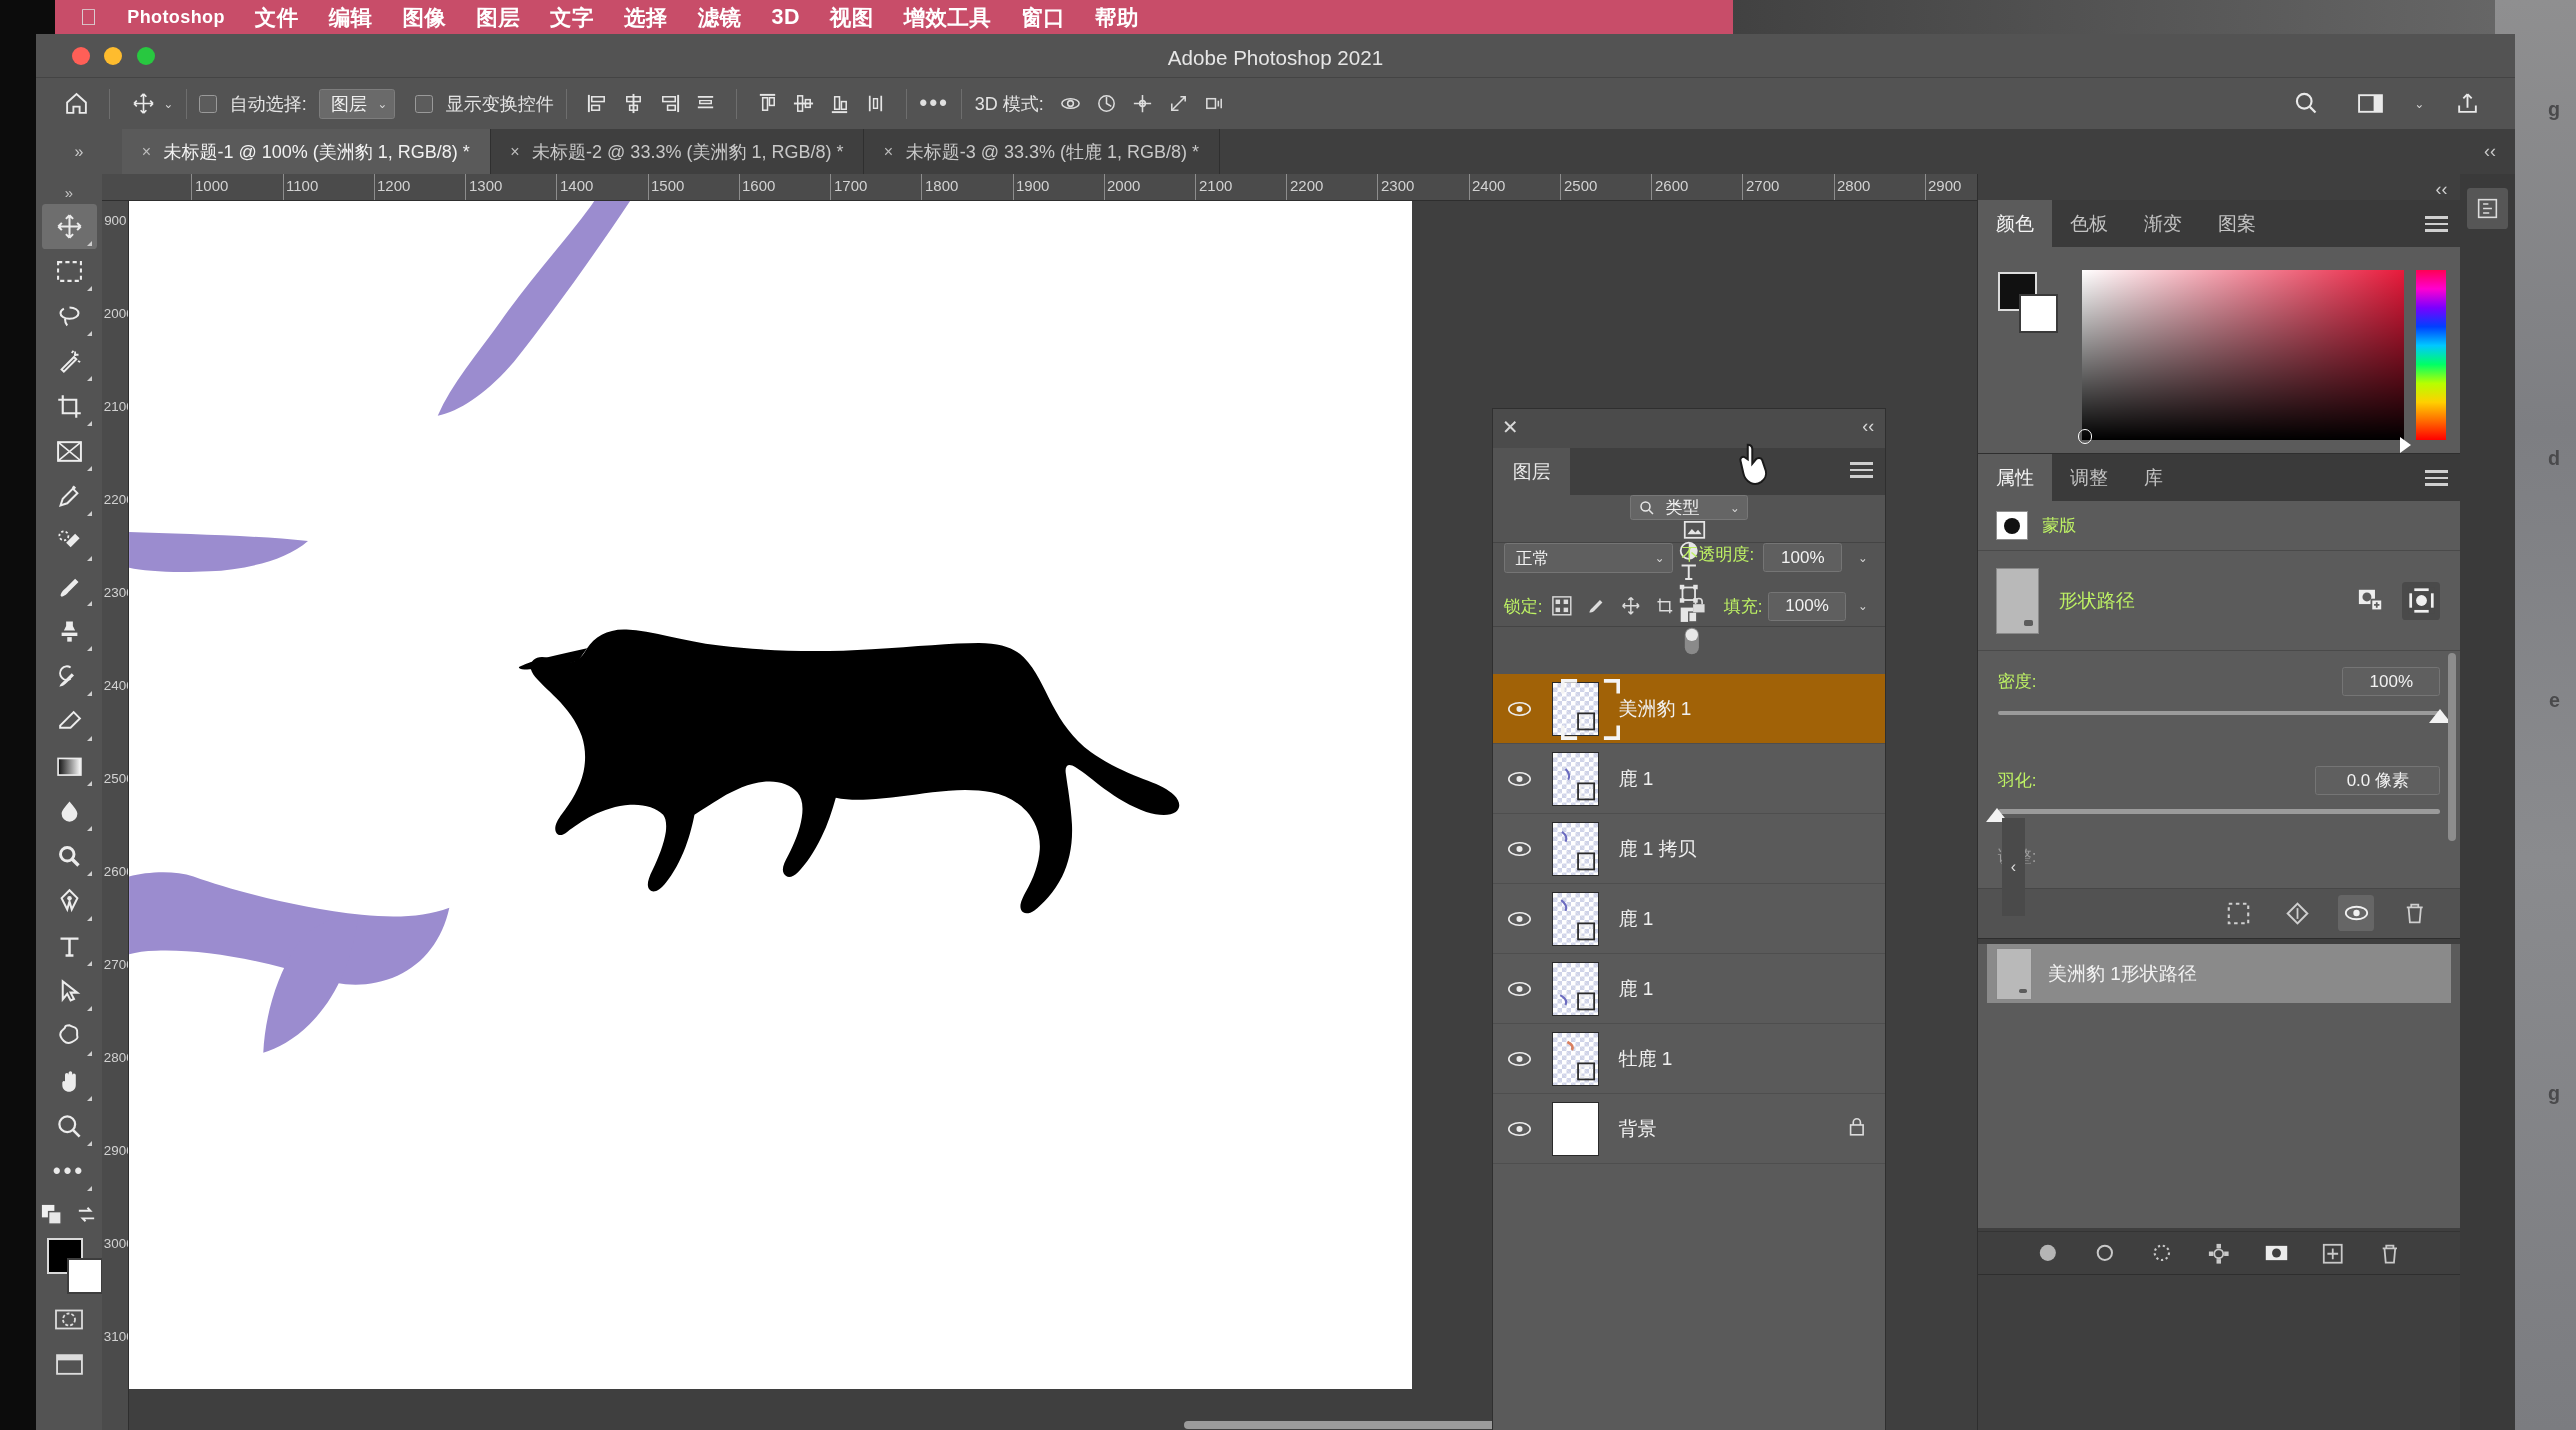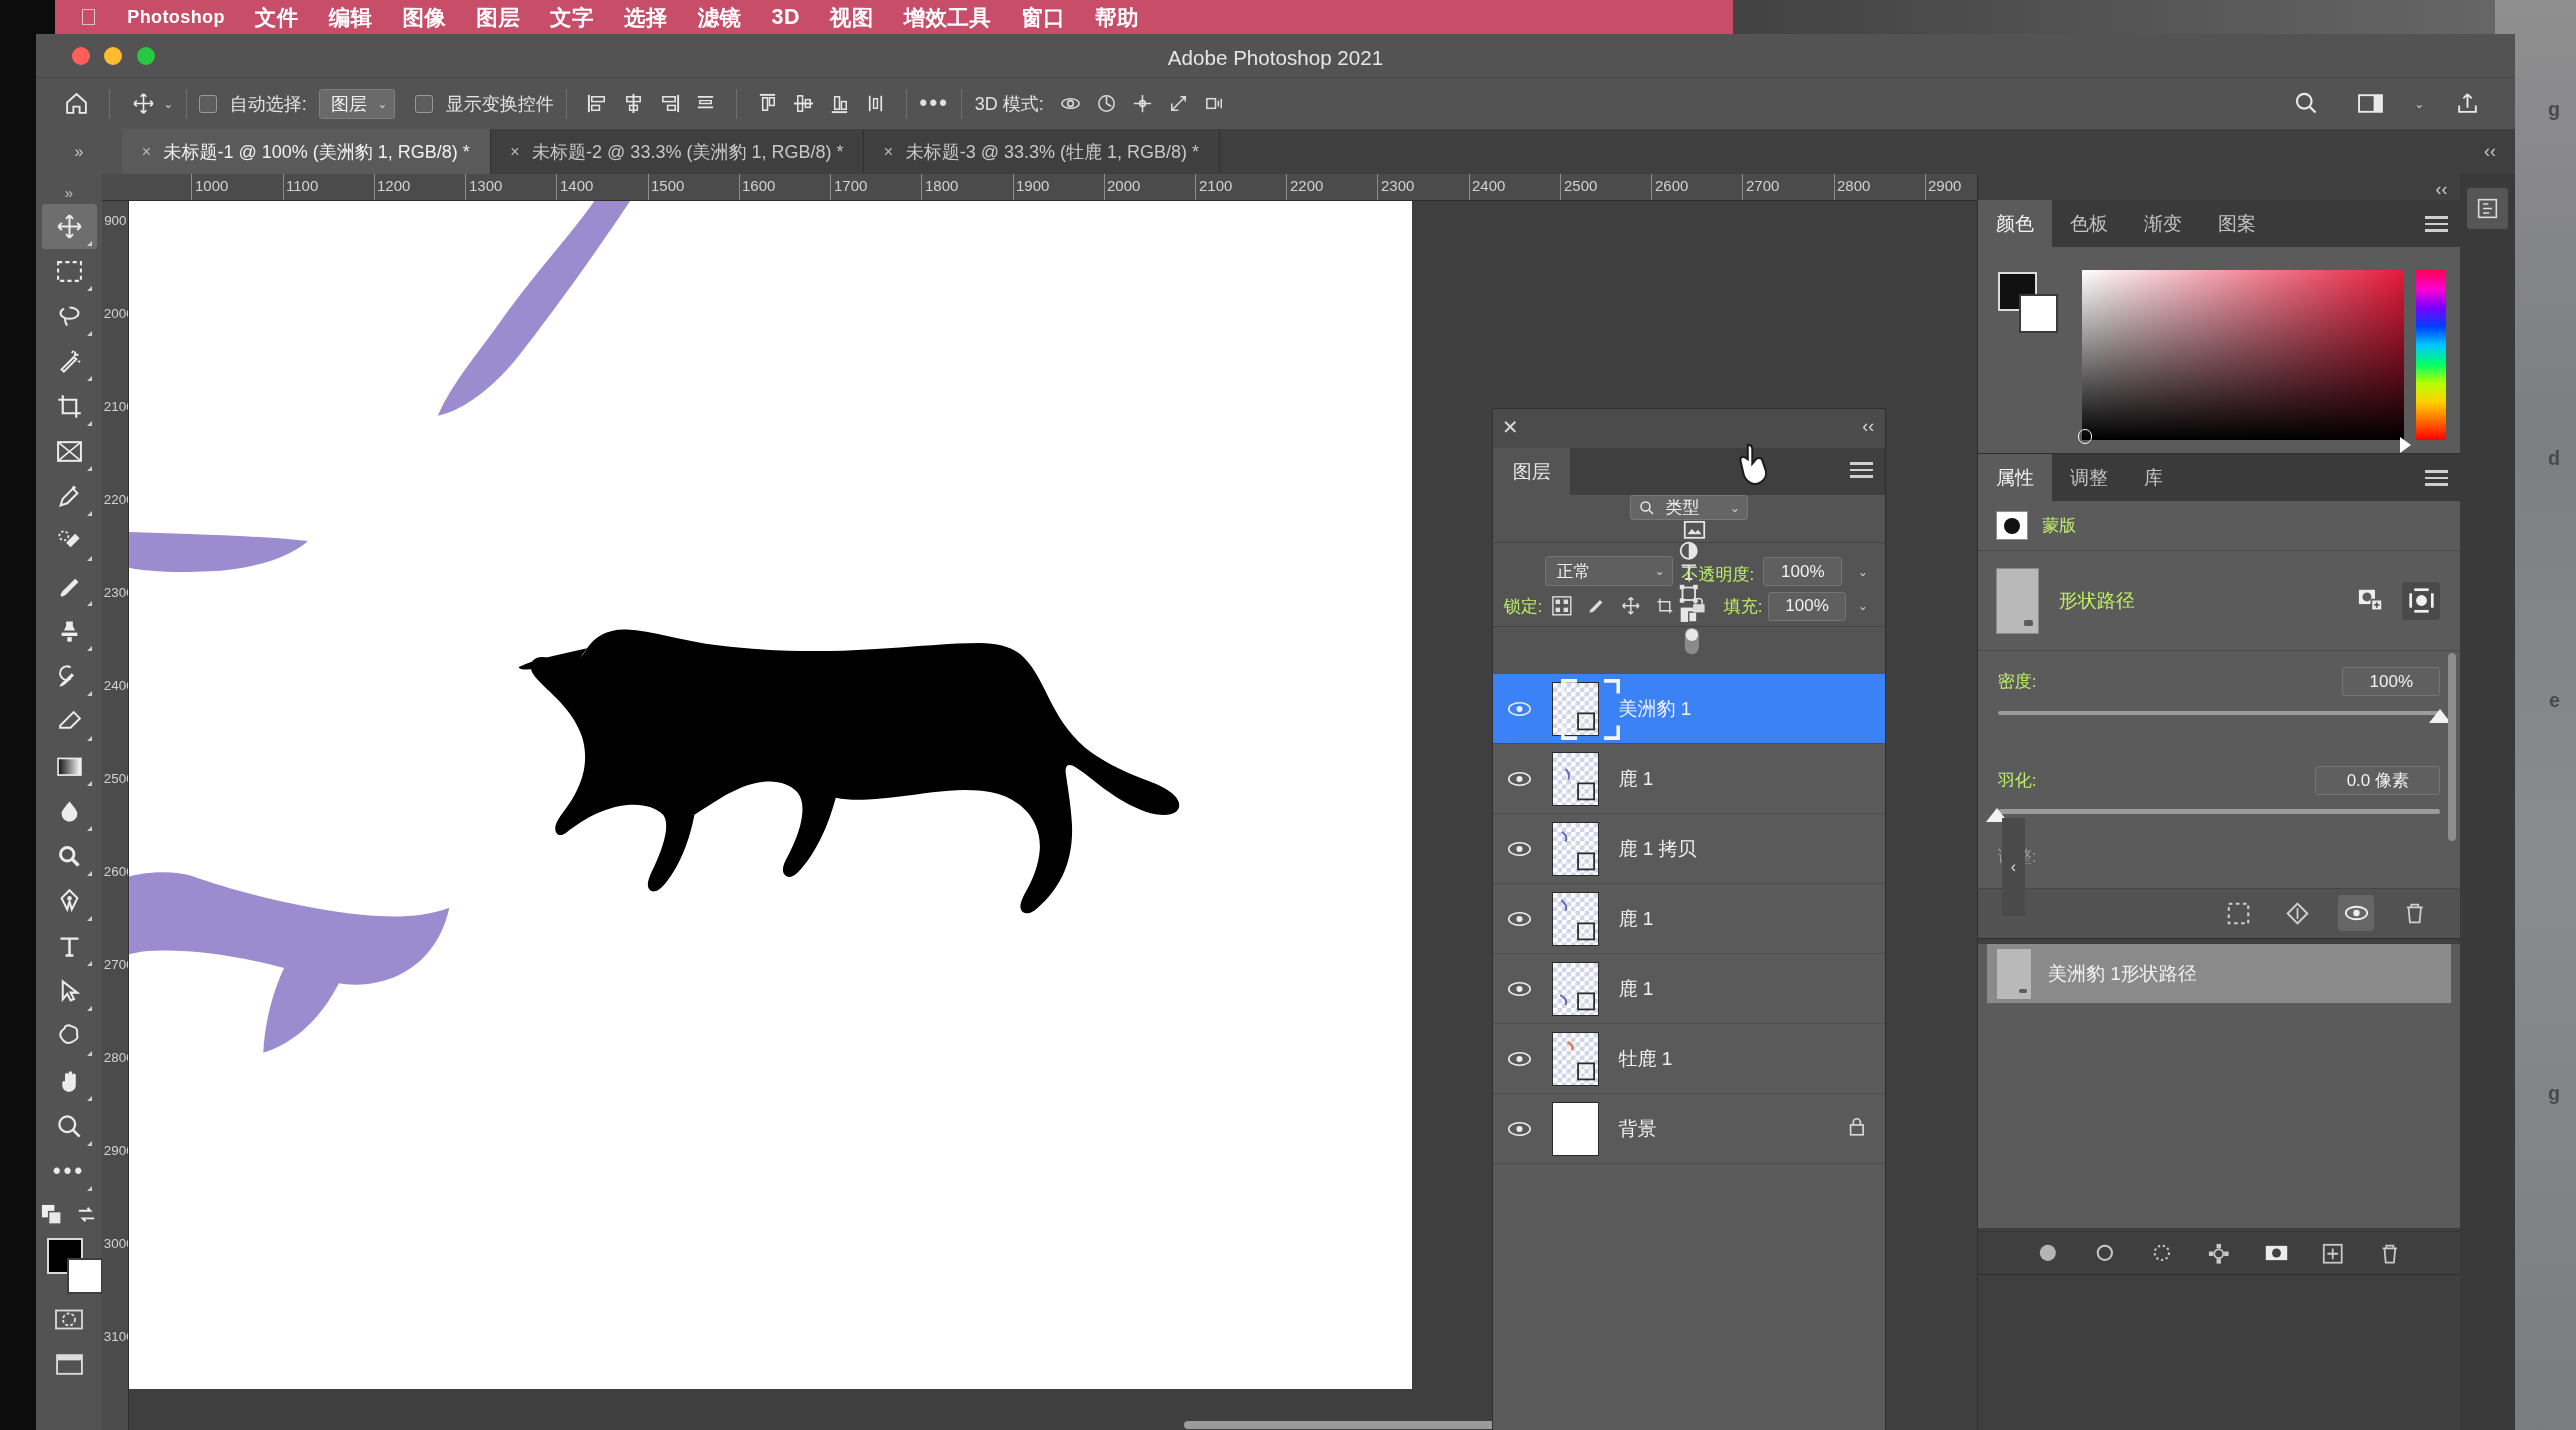--- a/index.html
+++ b/index.html
@@ -103,35 +103,35 @@
   .lp-tabs { height:47px; background:#3f3f3f; display:flex; align-items:stretch; position:relative;}
   .lp-tab { padding:0 19.7px; display:flex; align-items:center; font-size:19px; color:#e8e8e8; background:#545454;}
   .lp-menu { position:absolute; right:12.5px; top:14.3px; width:23px; }
   .lp-menu div{ height:2.7px; background:#cfcfcf; margin-bottom:3.6px;}
   .lp-filter { height:48px; display:flex; align-items:center; gap:0; padding:0 10.7px;
                border-bottom:0.9px solid #444;flex-direction:column; }
   .kind-select { display:flex; align-items:center; gap:9px; height:32px; background:#656565;
                  border:0.9px solid #777; border-radius:2.7px; padding:0 7.2px; font-size:17px; color:#f0f0f0;}
   .fico { width:38px; height:32px; display:flex; align-items:center; justify-content:center; color:#e2e2e2;}
   .toggle-pill { width:23px; height:32px; display:flex; align-items:center; justify-content:center;}
-  .lp-blend { height:43px; display:flex; align-items:flex-end; gap:9px; padding:0 10.7px;margin-left:41px; }
+  .lp-blend { height:43px; display:flex; align-items:flex-start; gap:9px; padding:0 10.7px; }
   .blend-select { flex:1; height:30px; background:#5f5f5f; border:0.9px solid #757575; border-radius:2.7px;
                   display:flex; align-items:center; justify-content:space-between; padding:0 7.2px 0 10.7px;
                   font-size:17px; color:#f0f0f0;}
   .lbl { font-size:17px; color:#bef264; white-space:nowrap;}
   .numbox { width:79px; height:29px; background:#5f5f5f; border:0.9px solid #757575; border-radius:2.7px;
             display:flex; align-items:center; justify-content:center; font-size:17px; color:#f2f2f2;}
   .tinychev { width:23px; height:29px; display:flex;align-items:center;justify-content:center; font-size:11.6px;}
   .lp-lock { height:41px; display:flex; align-items:center; gap:5.4px; padding:0 10.7px; border-bottom:0.9px solid #444;}
   .lockic { width:29px; height:29px; display:flex; align-items:center; justify-content:center; color:#dcdcdc;}
 
   .layerlist { position:absolute; left:0; right:0; top:265px; bottom:63px; overflow:hidden; background:#5a5a5a;}
   .layerrow { height:70px; display:flex; align-items:center; border-bottom:0.9px solid #4e4e4e;
               background:#5a5a5a; position:relative;}
-  .layerrow.sel { background:#3b82f6; }
+  .layerrow.sel { background:#a16207; }
   .eye { width:52px; display:flex; align-items:center; justify-content:center; color:#e8e8e8;}
   .thumbwrap { width:61px; display:flex; align-items:center; justify-content:center;}
   .lthumb { width:47px; height:54px; border:1.8px solid #2a2a2a; position:relative; overflow:hidden;
      background-color:#fff;
      background-image:linear-gradient(45deg,#cfd3e8 25%,transparent 25%,transparent 75%,#cfd3e8 75%),
                       linear-gradient(45deg,#cfd3e8 25%,transparent 25%,transparent 75%,#cfd3e8 75%);
      background-size:9px 9px; background-position:0 0,4.5px 4.5px;}
   .lthumb.white { background:#fff; background-image:none;}
   .lname { font-size:19px; color:#f0f0f0; margin-left:12.5px; }
   .lock-r { position:absolute; right:18px; color:#dcdcdc; }

